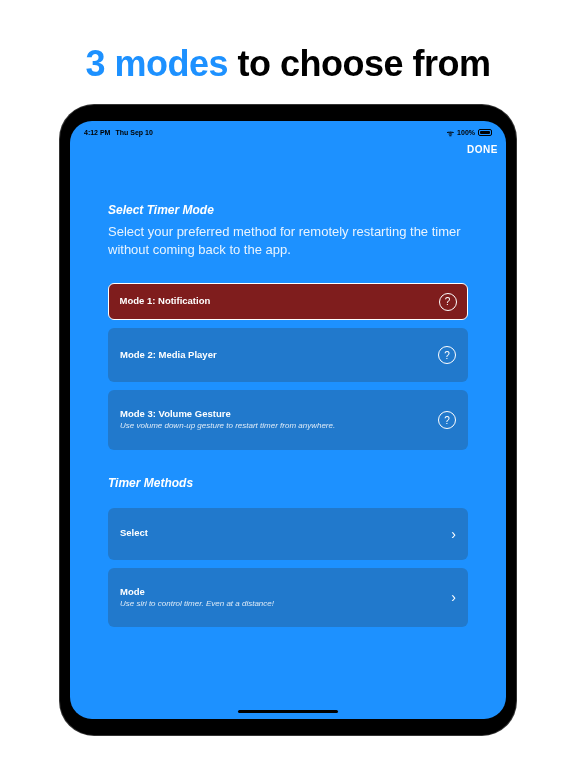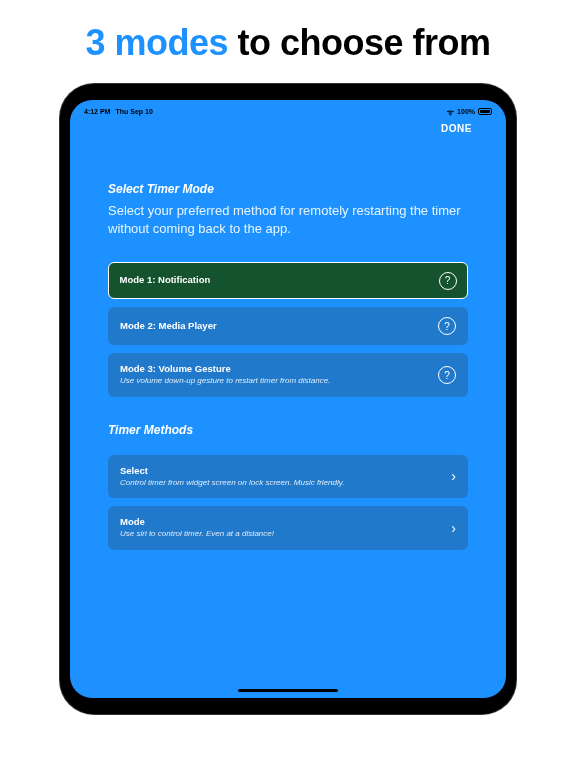--- a/index.html
+++ b/index.html
@@ -8,21 +8,21 @@
       height: 768px;
       background: #ffffff;
       font-family: -apple-system, BlinkMacSystemFont, "Segoe UI", sans-serif;
       overflow: hidden;
     }
     .headline {
       text-align: center;
       font-size: 36px;
       font-weight: 700;
       color: #000;
-      padding: 22px 20px 20px;
+      padding: 43px 20px 20px;
       letter-spacing: -0.5px;
     }
     .headline-accent { color: #1d91ff; }
 
     .device-wrapper {
       display: flex;
       justify-content: center;
       padding: 0 30px;
     }
     .tablet {
@@ -61,21 +61,21 @@
     }
     .battery-icon::after {
       content: ''; position: absolute; left: 1px; top: 1px;
       width: 10px; height: 3px; background: #000; border-radius: 1px;
     }
     .wifi-icon { font-size: 8px; }
 
     .done-row {
       display: flex;
       justify-content: flex-end;
-      padding: 4px 34px 0;
+      padding: 4px 8px 0;
     }
     .done-btn {
       color: #fff;
       font-size: 10px;
       font-weight: 700;
       letter-spacing: 0.5px;
       cursor: pointer;
     }
 
     .content {
@@ -91,29 +91,29 @@
     .section-sub {
       color: rgba(255,255,255,0.9);
       font-size: 13px;
       line-height: 1.4;
       margin-bottom: 14px;
     }
 
     .card {
       background: #2179cc;
       border-radius: 6px;
-      padding: 10px 12px;
+      padding: 18px 12px;
       margin-bottom: 8px;
       display: flex;
       align-items: center;
       justify-content: space-between;
       cursor: pointer;
     }
     .card.selected {
-      background: #14532d;
+      background: #7f1d1d;
       border: 1.5px solid #fff;
       padding: 8.5px 10.5px;
       margin-top: 24px;
     }
     .card-text { flex: 1; padding-right: 8px; }
     .card-title {
       color: #fff;
       font-size: 9.5px;
       font-weight: 700;
       margin-bottom: 2px;
@@ -197,33 +197,32 @@
         <div class="card">
           <div class="card-text">
             <div class="card-title">Mode 2: Media Player</div>
           </div>
           <div class="help-btn">?</div>
         </div>
 
         <div class="card">
           <div class="card-text">
             <div class="card-title">Mode 3: Volume Gesture</div>
-            <div class="card-desc">Use volume down-up gesture to restart timer from distance.</div>
+            <div class="card-desc">Use volume down-up gesture to restart timer from anywhere.</div>
           </div>
           <div class="help-btn">?</div>
         </div>
 
         <div class="section2">
           <div class="section-title">Timer Methods</div>
           <div style="height:12px"></div>
 
           <div class="card">
             <div class="card-text">
               <div class="card-title">Select</div>
-              <div class="card-desc">Control timer from widget screen on lock screen. Music friendly.</div>
             </div>
             <div class="chevron">›</div>
           </div>
 
           <div class="card">
             <div class="card-text">
               <div class="card-title">Mode</div>
               <div class="card-desc">Use siri to control timer. Even at a distance!</div>
             </div>
             <div class="chevron">›</div>

